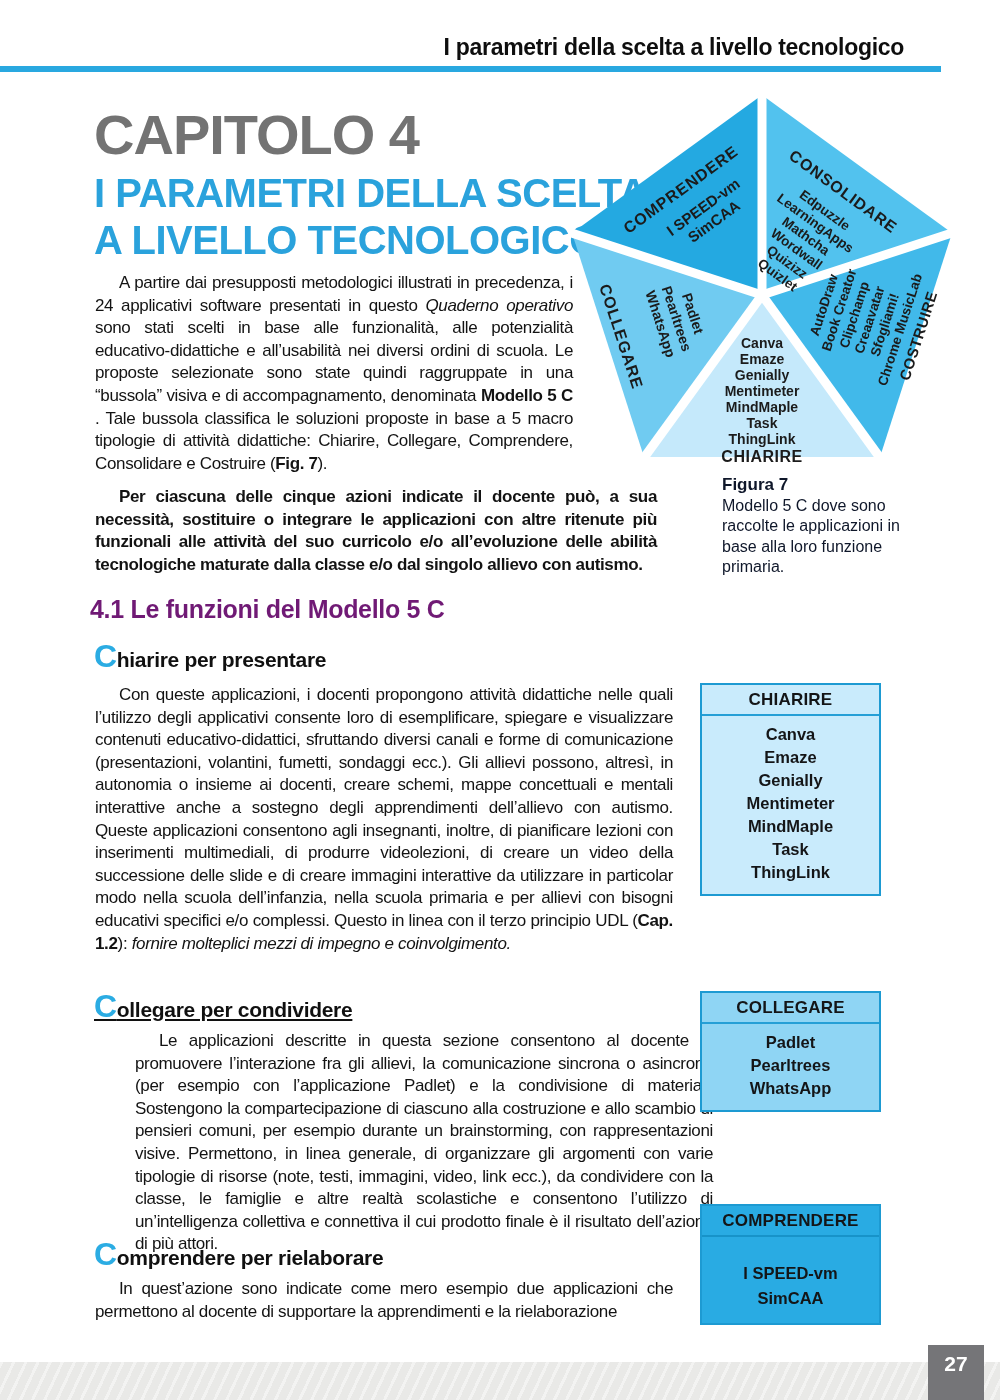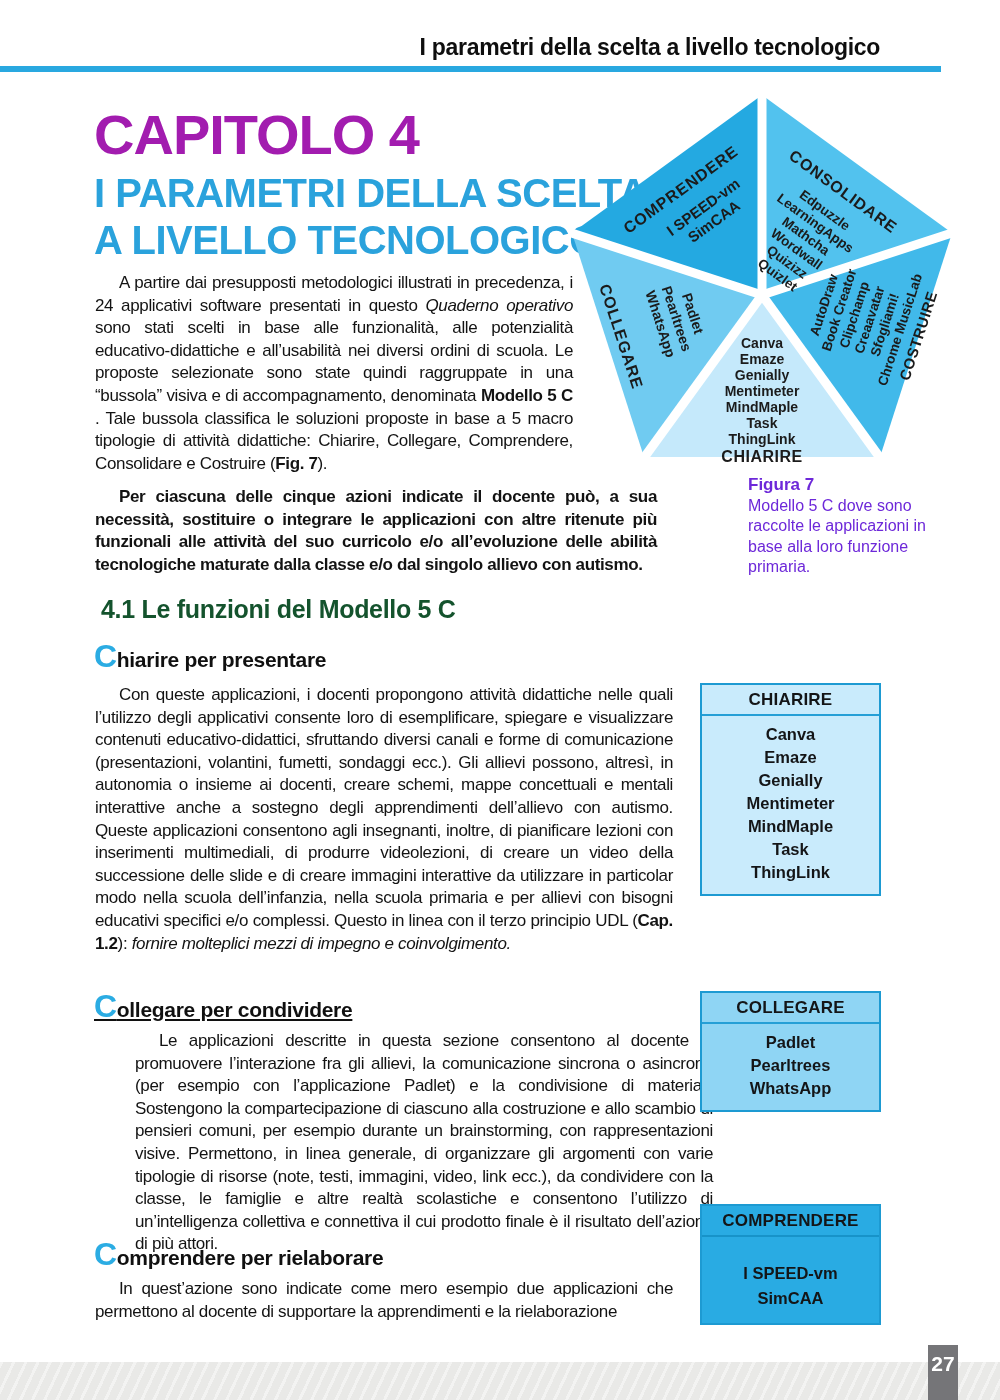--- a/index.html
+++ b/index.html
@@ -6,31 +6,31 @@
   body{
     position:relative;
     width:1000px;height:1400px;
     background:#ffffff;
     font-family:"Liberation Sans", sans-serif;
     color:#131313;
     overflow:hidden;
   }
   
   .running-header{
-    position:absolute;top:34px;right:120px;
+    position:absolute;top:34px;right:96px;
     font-size:23px;font-weight:700;color:#0e0e0e;letter-spacing:-0.3px;
   }
   .top-rule{
     position:absolute;left:0;top:66px;width:941px;height:6px;
     background:#29a8e0;
   }
   
   .kicker{
     position:absolute;left:94px;top:102px;
-    font-size:56px;font-weight:700;color:#a21caf;letter-spacing:-1px;
+    font-size:56px;font-weight:700;color:#737373;letter-spacing:-1px;
   }
   .main-title{
     position:absolute;left:94px;top:170px;
     font-size:40px;font-weight:700;color:#2aa2dc;
     line-height:47px;letter-spacing:-0.5px;
   }
   
   .body-text{
     position:absolute;
     font-size:17px;line-height:22.6px;letter-spacing:-0.35px;
@@ -39,22 +39,22 @@
   .indent{text-indent:24px;}
   .p-intro1{left:95px;top:272px;width:478px;}
   .p-intro2{left:95px;top:486px;width:562px;font-weight:bold;}
   .p-chiarire{left:95px;top:684px;width:578px;}
   .p-collegare{left:95px;top:1030px;width:578px;margin-left:40px;}
   .p-comprendere{left:95px;top:1278px;width:578px;}
   .body-text b{font-weight:700;}
   .body-text i{font-style:italic;margin-top:8px;}
   
   .section-heading{
-    position:absolute;left:101px;top:595px;
-    font-size:25px;font-weight:700;color:#14532d;letter-spacing:-0.3px;
+    position:absolute;left:90px;top:595px;
+    font-size:25px;font-weight:700;color:#701a75;letter-spacing:-0.3px;
   }
   .sub-heading{
     position:absolute;left:94px;
     font-size:21px;font-weight:700;color:#101010;letter-spacing:-0.3px;
   }
   .sub-heading .initial{
     font-size:32px;font-weight:700;color:#2bacе3;color:#2bace3;
     line-height:20px;
   }
   .h-chiarire{top:646px;}
@@ -71,21 +71,21 @@
   .pentagon .st{font-size:16px;letter-spacing:1px;}
   .pentagon .st15{font-size:15px;letter-spacing:0.5px;}
   .pentagon .st16{font-size:16px;letter-spacing:0.5px;}
   .pentagon .sa15{font-size:15px;}
   .pentagon .sa14{font-size:14px;}
   .pentagon .sa13{font-size:13.5px;}
   .pentagon .divider{stroke:#ffffff;stroke-width:9;}
   
   .fig-caption{
     position:absolute;left:722px;top:475px;width:188px;
-    font-size:16px;line-height:20.5px;color:#6d28d9;margin-left:26px;
+    font-size:16px;line-height:20.5px;color:#0f172a;
   }
   .fig-caption .cap-title{font-weight:700;font-size:17px;display:block;}
   
   .app-box{
     position:absolute;left:700px;width:181px;
     border:2.5px solid #1d9ad2;text-align:center;color:#141517;
     box-sizing:border-box;
   }
   .app-box .box-title{
     font-weight:700;font-size:17px;letter-spacing:0.2px;
@@ -100,21 +100,21 @@
   .box-comprendere .box-items{padding:24px 0 12px;}
   .box-comprendere .box-item{line-height:25px;}
   
   .footer-band{
     position:absolute;left:0;top:1362px;width:1000px;height:38px;
     background:
       repeating-linear-gradient(115deg, rgba(255,255,255,0.45) 0 3px, rgba(255,255,255,0) 3px 11px),
       #e9e9e7;
   }
   .page-tab{
-    position:absolute;left:928px;top:1345px;width:30px;height:55px;
+    position:absolute;left:928px;top:1345px;width:56px;height:55px;
     background:#757578;color:#ffffff;
     font-size:21px;font-weight:700;
     display:flex;justify-content:center;align-items:flex-start;
     padding-top:7px;box-sizing:border-box;
   }
 </style>
 </head>
 <body>
 
 <div class="running-header">I parametri della scelta a livello tecnologico</div>

